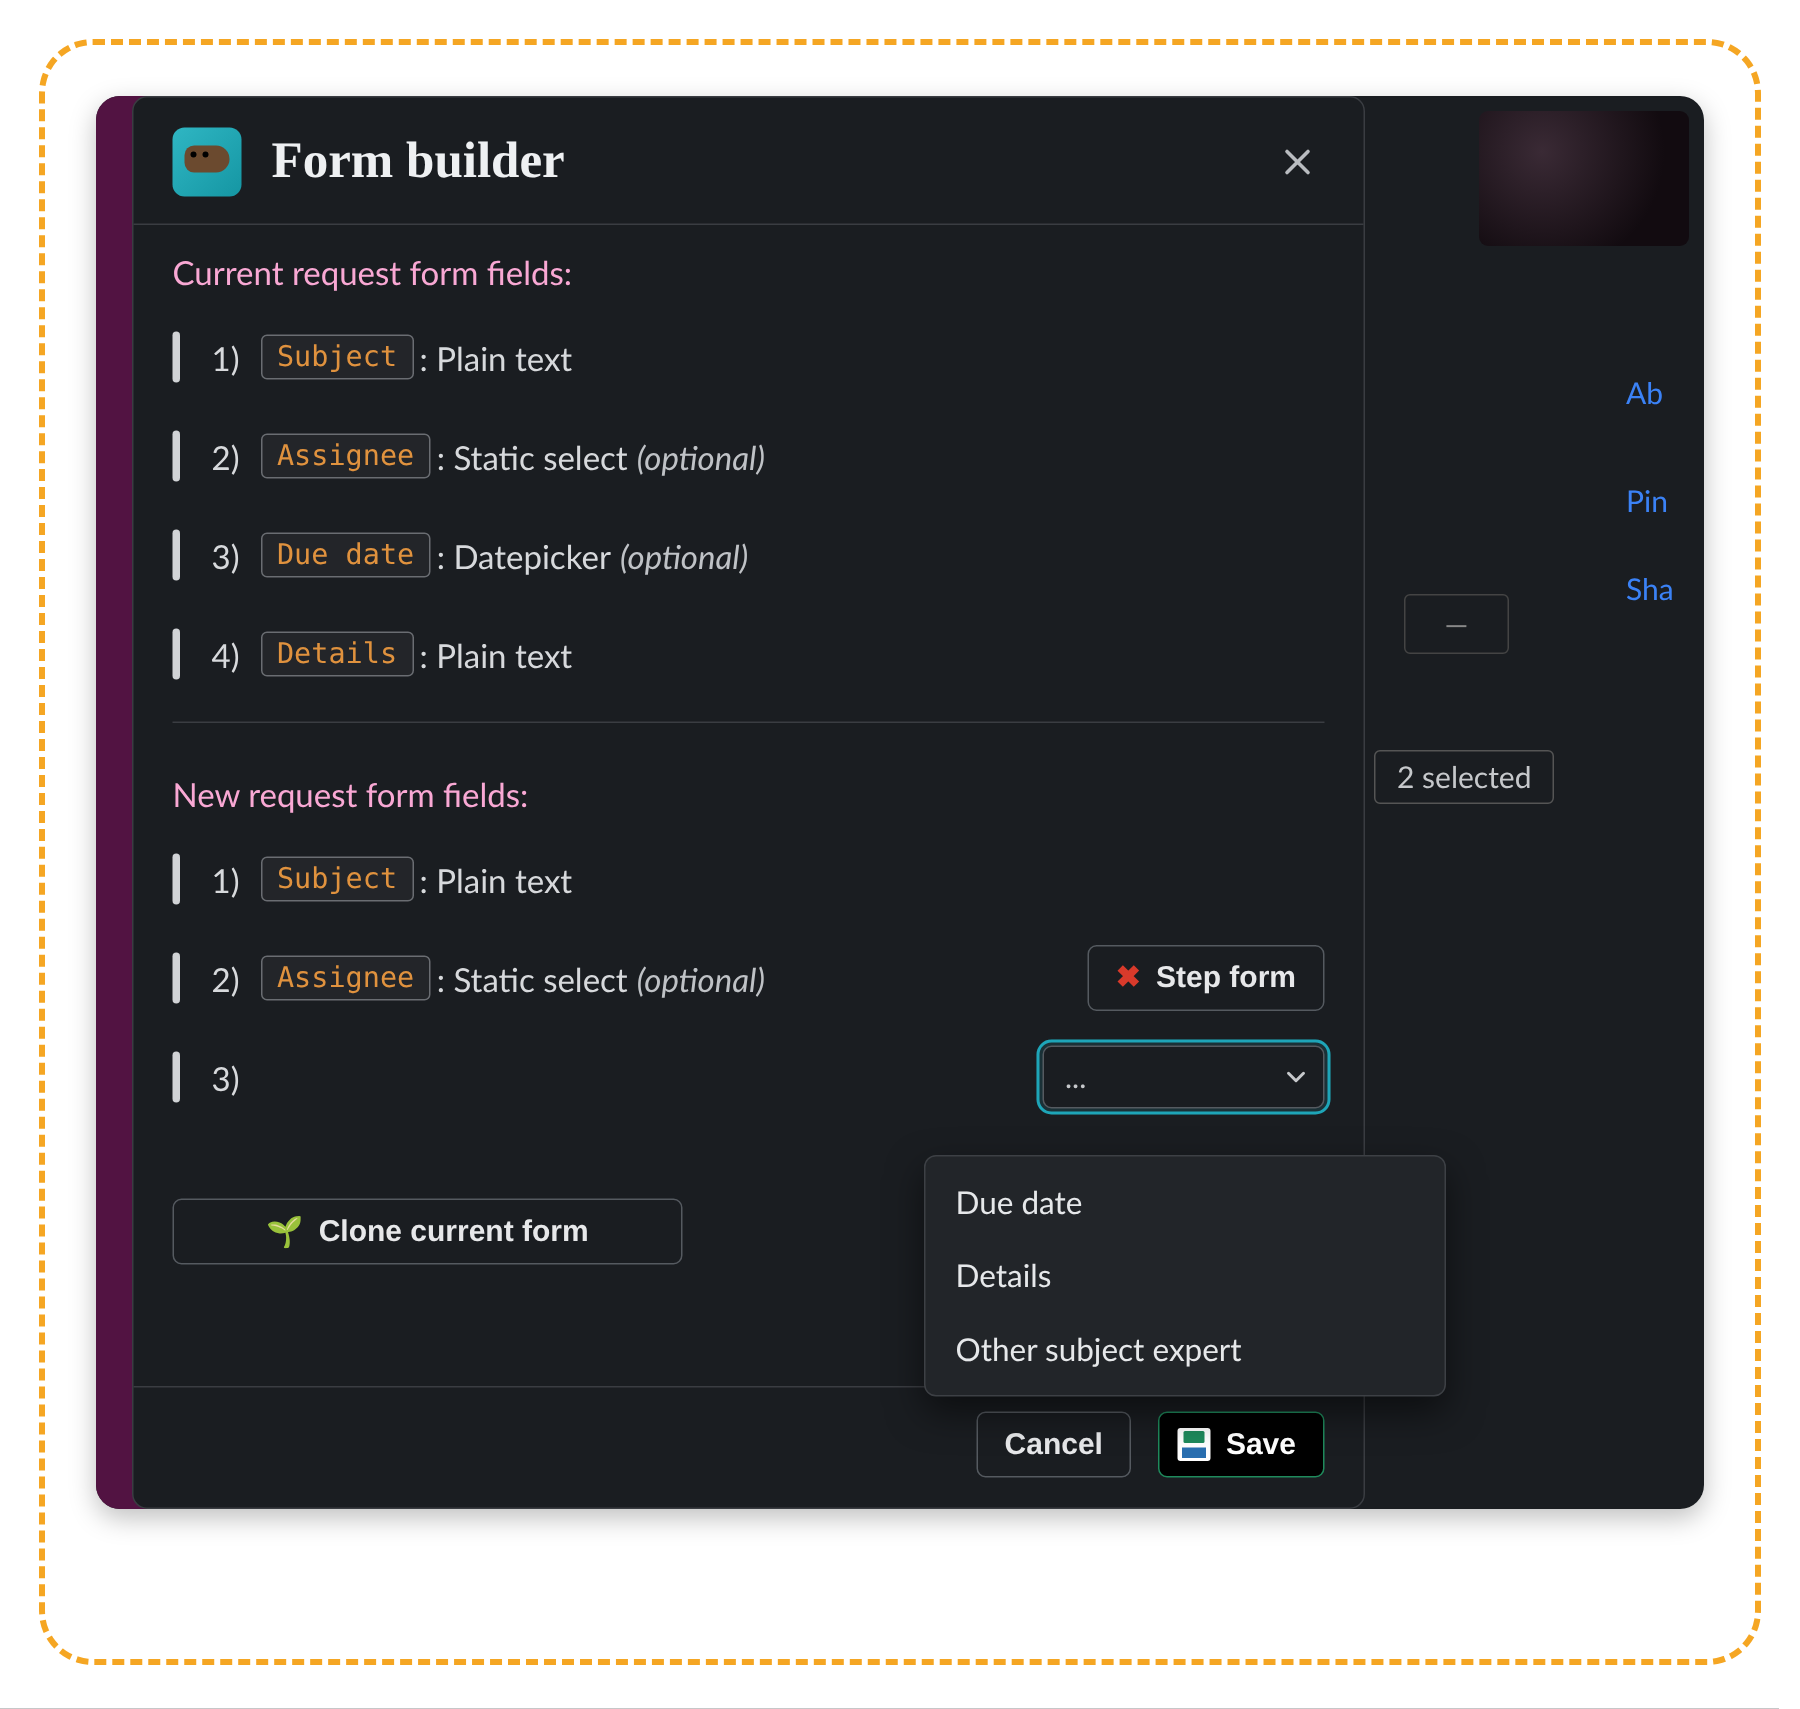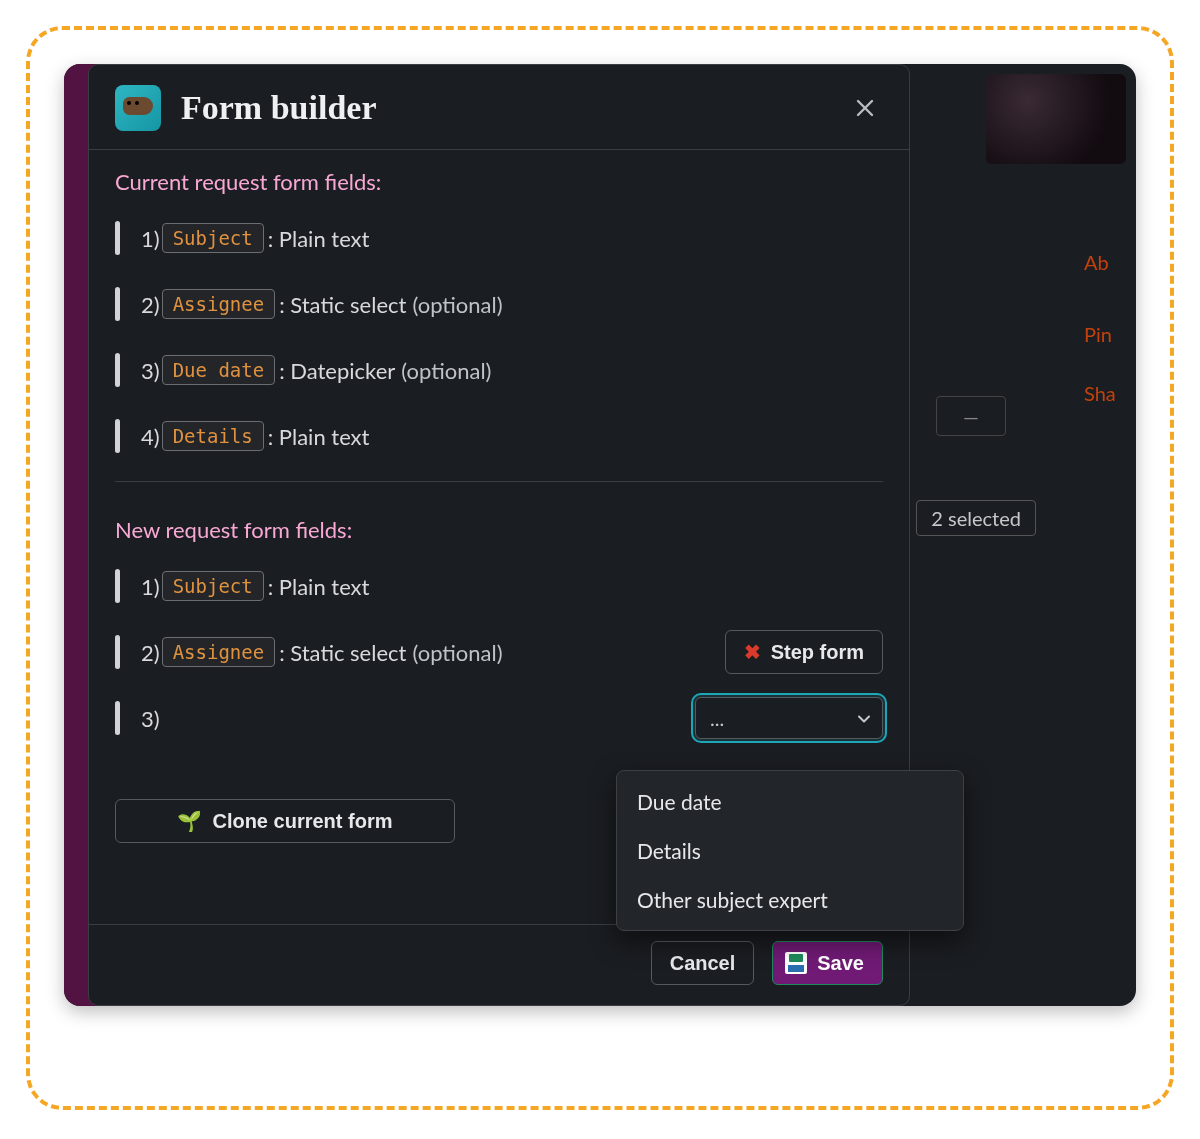--- a/index.html
+++ b/index.html
@@ -27,21 +27,21 @@
     position: absolute; top:0; left:0; right:0; bottom:0;
     background: #1a1d21;
   }
   .bg-thumb {
     position:absolute; top:10px; right:10px; width:140px; height:90px;
     background: radial-gradient(circle at 30% 30%, #3a2a35 0%, #120b10 70%);
     border-radius:6px;
   }
   .side-hint {
     position:absolute; right:0; width:60px;
-    color:#c2410c; font-size:20px; line-height:1; text-align:left; padding-left:8px;
+    color:#3b82f6; font-size:20px; line-height:1; text-align:left; padding-left:8px;
     overflow:hidden;
   }
   .side-hint.a { top:188px; }
   .side-hint.b { top:260px; }
   .side-hint.c { top:319px; }
   .side-btn {
     position:absolute; top:332px; right:130px; width:70px; height:40px;
     border:1px solid #444; border-radius:4px; color:#888;
     display:flex; align-items:center; justify-content:center; font-size:20px;
   }
@@ -101,37 +101,37 @@
   }
   .field-row::before {
     content:""; position:absolute; left:0; top:4px; bottom:4px; width:5px;
     background:#d1d3d6; border-radius:3px;
   }
   .field-index { margin-left:20px; font-size:22px; color:#d7d9dc; }
   .field-chip {
     display:inline-block; border:1px solid #6a6d72; border-radius:4px;
     padding:3px 10px; color:#e0923e; background:#232529;
     font-family: ui-monospace, SFMono-Regular, Menlo, Consolas, monospace;
-    font-size:19px; margin-left:2px;
+    font-size:19px; margin-left:14px;
   }
   .field-type { font-size:22px; margin-left:4px; color:#d7d9dc; }
-  .field-opt { font-size:22px; color:#bfc2c6; margin-left:6px; }
+  .field-opt { font-size:22px; font-style:italic; color:#bfc2c6; margin-left:6px; }
 
   .field-row .right-btn { margin-left:auto; }
 
   .divider { height:1px; background:#3a3d42; margin: 8px 0 34px 0; }
 
   .btn {
     display:inline-flex; align-items:center; justify-content:center; gap:10px;
     height:44px; padding:0 18px; font-size:20px; font-weight:600;
     border:1px solid #555a60; color:#e7e8ea; background:transparent;
     border-radius:6px; cursor:pointer;
   }
   .btn.full { width:340px; }
-  .btn.primary { background:#701a75; border-color:#1f8a5c; color:#fff;padding-left:12px; }
+  .btn.primary { background:#000000; border-color:#1f8a5c; color:#fff;padding-left:12px; }
 
   .x-red { color:#d93a2b; font-weight:900; font-size:20px; line-height:1; }
 
   .select-wrap {
     position:relative; width:188px;
   }
   .select {
     width:100%; height:42px; border:1px solid #555a60; border-radius:6px;
     background:#1a1d21; color:#c6c8cb; padding:0 34px 0 14px;
     display:flex; align-items:center; font-size:20px;

